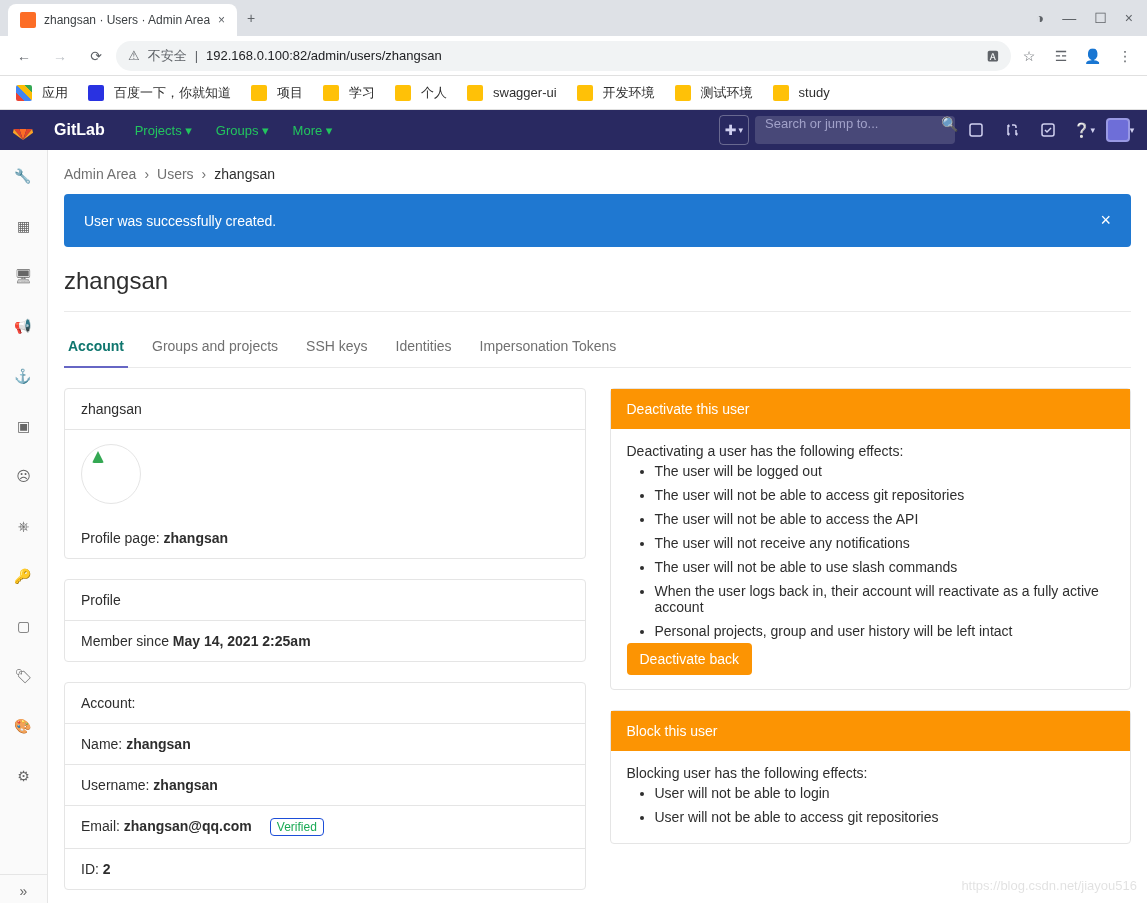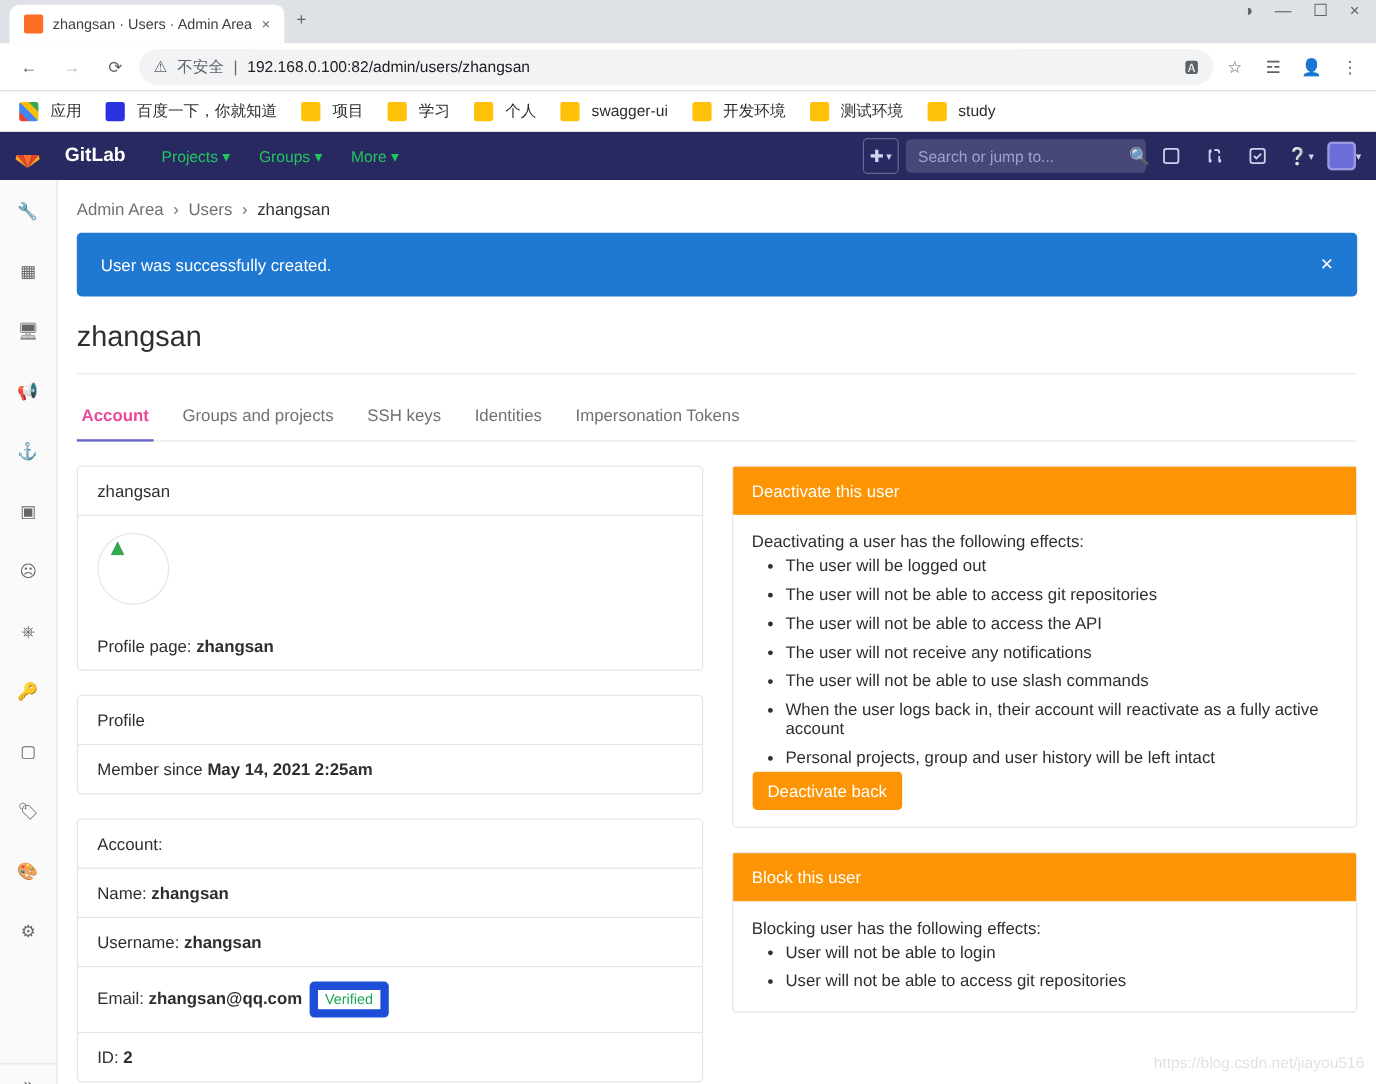--- a/index.html
+++ b/index.html
@@ -1,18 +1,18 @@
 <!DOCTYPE html>
 <html><head>
 <meta charset="utf-8">
 <style>
 *{box-sizing:border-box;margin:0;padding:0;font-family:-apple-system,BlinkMacSystemFont,"Segoe UI",Helvetica,Arial,sans-serif}
 body{background:#fff;font-size:14px;color:#2e2e2e}
 .browser-chrome{background:#fff}
-.tab-bar{display:flex;align-items:flex-start;height:36px;background:#dee1e6;padding-left:8px}
+.tab-bar{display:flex;align-items:center;height:36px;background:#dee1e6;padding-left:8px}
 .tab{display:flex;align-items:center;background:#fff;height:32px;padding:0 12px;border-radius:8px 8px 0 0;font-size:12px;color:#3c4043;min-width:220px;margin-top:4px}
 .tab-favicon{width:16px;height:16px;background:#fc6d26;border-radius:2px;margin-right:8px}
 .tab-title{flex:1;white-space:nowrap;overflow:hidden;text-overflow:ellipsis}
 .tab-close{color:#5f6368;margin-left:8px;cursor:pointer}
 .new-tab{padding:8px 10px;color:#5f6368;cursor:pointer}
 .win-controls{margin-left:auto;display:flex;gap:18px;padding-right:14px;color:#5f6368}
 .addr-bar{display:flex;align-items:center;height:40px;padding:0 8px;gap:4px;border-bottom:1px solid #e0e0e0}
 .nav-btn{width:32px;height:32px;display:flex;align-items:center;justify-content:center;color:#5f6368;cursor:pointer}
 .nav-btn.disabled{color:#bdc1c6}
 .url-area{flex:1;display:flex;align-items:center;background:#f1f3f4;border-radius:16px;height:30px;padding:0 12px;font-size:13px;color:#5f6368;gap:8px}
@@ -22,21 +22,21 @@
 .bookmark-bar{display:flex;align-items:center;height:34px;padding:0 8px;gap:4px;font-size:13px;border-bottom:1px solid #e0e0e0}
 .bm{display:flex;align-items:center;padding:4px 8px;gap:10px;cursor:pointer;border-radius:4px}
 .bm-icon{width:16px;height:16px;background:#ffc107;border-radius:2px}
 .bm-icon.apps{background:linear-gradient(45deg,#ea4335 0 25%,#4285f4 25% 50%,#fbbc05 50% 75%,#34a853 75%)}
 .bm-icon.baidu{background:#2932e1}
 .gitlab-header{display:flex;align-items:center;height:40px;background:#292961;padding:0 12px;gap:8px}
 .gitlab-logo{display:flex;align-items:center;gap:20px;color:#fff;font-weight:600;font-size:16px;margin-right:12px}
 .gitlab-nav{display:flex;align-items:center;gap:4px}
 .gitlab-nav-item{color:#22c55e;padding:6px 10px;font-size:13px;cursor:pointer;border-radius:4px}
 .gitlab-header-right{margin-left:auto;display:flex;align-items:center;gap:6px}
-.header-search{display:flex;align-items:center;background:rgba(255,255,255,0.15);border-radius:4px;height:28px;padding:0 10px;width:200px;color:#d1d1f0}
+.header-search{display:flex;align-items:flex-start;background:rgba(255,255,255,0.15);border-radius:4px;height:28px;padding:0 10px;width:200px;color:#d1d1f0}
 .header-search input{background:transparent;border:none;outline:none;color:#d1d1f0;flex:1;font-size:13px}
 .header-search input::placeholder{color:#a1a1c9}
 .header-icon{width:30px;height:30px;display:flex;align-items:center;justify-content:center;color:#d1d1f0;cursor:pointer;border-radius:4px;position:relative}
 .header-icon.plus{border:1px solid rgba(255,255,255,0.3)}
 .avatar-sm{width:24px;height:24px;border-radius:4px;background:#6e6ed8;border:2px solid rgba(255,255,255,0.3)}
 .page{display:flex}
 .sidebar{width:48px;background:#fafafa;border-right:1px solid #e5e5e5;min-height:calc(100vh - 150px);display:flex;flex-direction:column;align-items:center;padding-top:10px;gap:18px}
 .side-icon{width:32px;height:32px;display:flex;align-items:center;justify-content:center;color:#666;cursor:pointer;border-radius:4px}
 .side-icon.expand{margin-top:auto;border-top:1px solid #e5e5e5;width:100%;border-radius:0;padding:12px 0}
 .content{flex:1;padding:16px 16px 16px 16px}
@@ -48,32 +48,32 @@
 .page-header{display:flex;align-items:center;margin-bottom:8px;padding-bottom:16px;border-bottom:1px solid #eaeaea}
 .page-title{font-size:24px;font-weight:400}
 .page-actions{margin-left:auto;display:flex;gap:8px}
 .btn{display:inline-flex;align-items:center;gap:6px;padding:7px 12px;border-radius:4px;font-size:14px;cursor:pointer;border:1px solid transparent}
 .btn-primary{background:#1f78d1;color:#fff}
 .btn-default{background:#fff;color:#2e2e2e;border-color:#e5e5e5}
 .btn-warning{background:#fc9403;color:#fff}
 .edit-highlight{border:3px solid #ff0000;border-radius:4px}
 .tabs{display:flex;gap:20px;border-bottom:1px solid #eaeaea;margin:16px 0 20px}
 .tab-item{padding:10px 4px 12px;color:#707070;cursor:pointer;font-size:14px}
-.tab-item.active{color:#ec4899;font-weight:600;border-bottom:2px solid #6666c4;margin-bottom:-1px}
+.tab-item.active{color:#0f766e;font-weight:600;border-bottom:2px solid #6666c4;margin-bottom:-1px}
 .two-col{display:flex;gap:24px}
 .col{flex:1;display:flex;flex-direction:column;gap:20px}
 .card{border:1px solid #e5e5e5;border-radius:4px}
 .card-header{padding:12px 16px;border-bottom:1px solid #e5e5e5;font-size:14px;color:#2e2e2e}
 .card-header.warn{background:#fc9403;color:#fff;border-bottom:none}
 .card-body{padding:14px 16px}
 .card-row{padding:12px 16px;border-bottom:1px solid #e5e5e5}
 .card-row:last-child{border-bottom:none}
 .avatar-lg{width:60px;height:60px;border-radius:50%;border:1px solid #e5e5e5;background:#fff;position:relative}
 .avatar-lg::after{content:'';position:absolute;top:6px;left:10px;width:12px;height:12px;background:#34a853;border-radius:2px;clip-path:polygon(50% 0,100% 100%,0 100%)}
-.badge{display:inline-block;border:7px solid #1d4ed8;color:#1aaa55;padding:1px 6px;border-radius:4px;font-size:12px;margin-left:6px}
+.badge{display:inline-block;border:1px solid #1d4ed8;color:#1aaa55;padding:1px 6px;border-radius:4px;font-size:12px;margin-left:18px}
 ul.effects{padding-left:28px;margin:0 0}
 ul.effects li{padding:4px 0;list-style:disc}
 .watermark{position:fixed;bottom:10px;right:10px;color:rgba(0,0,0,0.12);font-size:13px}
 </style>
 </head>
 <body>
 
 <div class="browser-chrome">
   <div class="tab-bar">
     <div class="tab">

